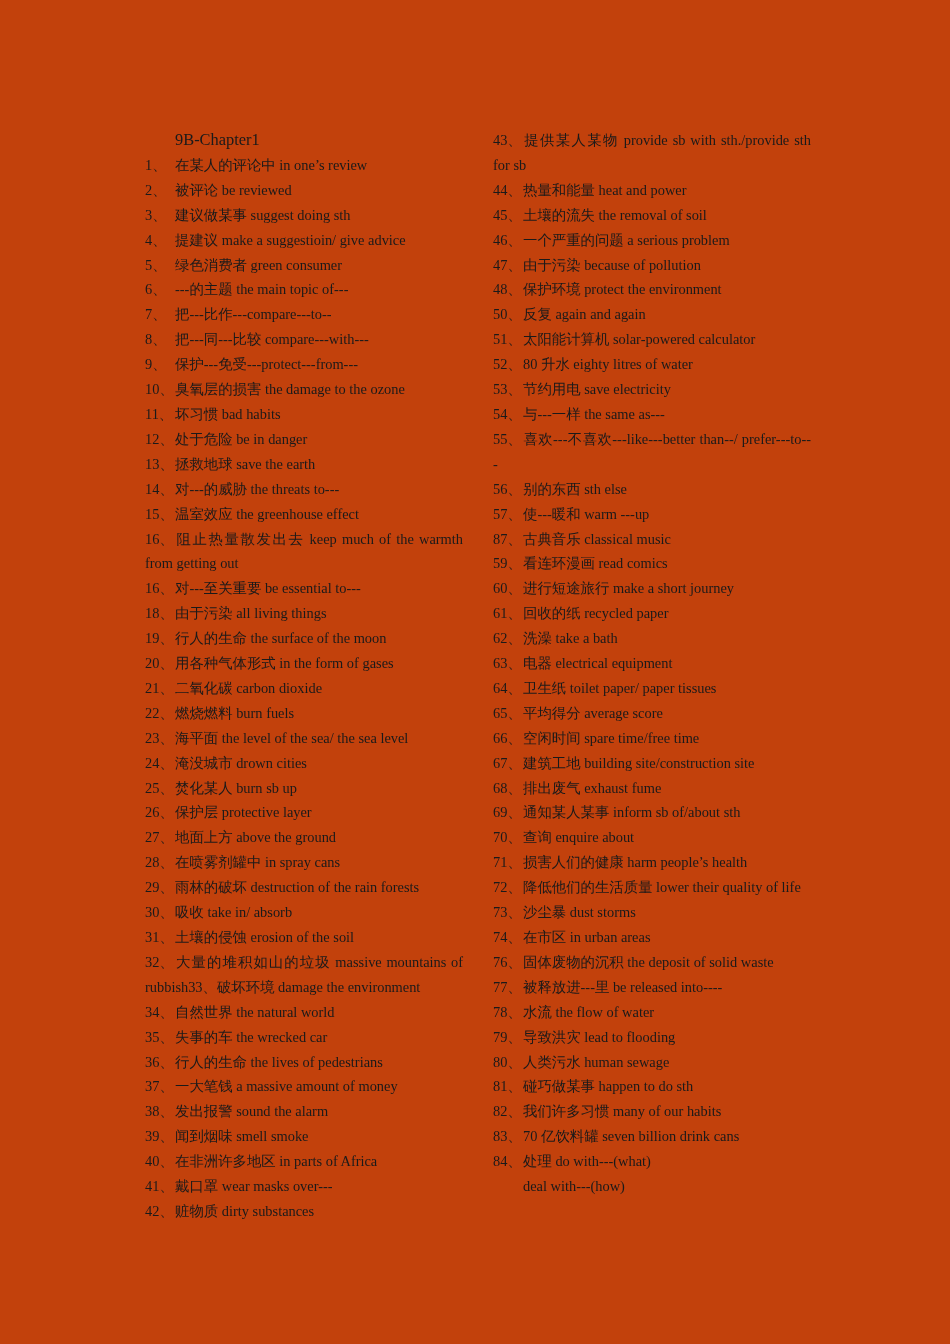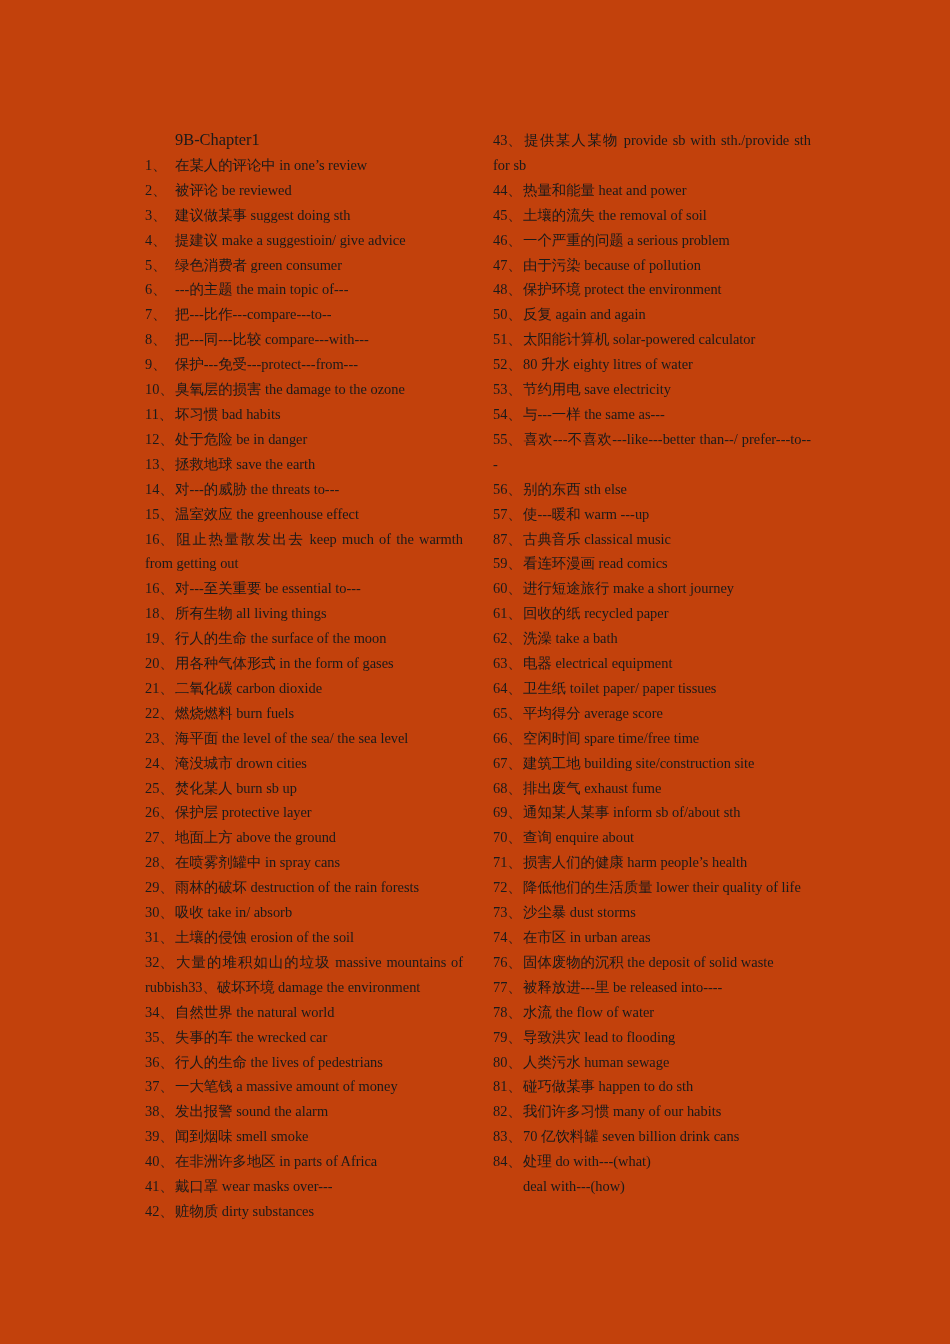--- a/index.html
+++ b/index.html
@@ -61,21 +61,21 @@
         <div class="item"><span class="num">8、</span><span>把---同---比较 compare---with---</span></div>
         <div class="item"><span class="num">9、</span><span>保护---免受---protect---from---</span></div>
         <div class="item"><span class="num">10、</span><span>臭氧层的损害 the damage to the ozone</span></div>
         <div class="item"><span class="num">11、</span><span>坏习惯 bad habits</span></div>
         <div class="item"><span class="num">12、</span><span>处于危险 be in danger</span></div>
         <div class="item"><span class="num">13、</span><span>拯救地球 save the earth</span></div>
         <div class="item"><span class="num">14、</span><span>对---的威胁 the threats to---</span></div>
         <div class="item"><span class="num">15、</span><span>温室效应 the greenhouse effect</span></div>
         <div class="item"><span class="num">16、</span><span>阻止热量散发出去 keep much of the warmth from getting out</span></div>
         <div class="item"><span class="num">16、</span><span>对---至关重要 be essential to---</span></div>
-        <div class="item"><span class="num">18、</span><span>所有生物 all living things</span></div>
+        <div class="item"><span class="num">18、</span><span>由于污染 all living things</span></div>
         <div class="item"><span class="num">19、</span><span>行人的生命 the surface of the moon</span></div>
         <div class="item"><span class="num">20、</span><span>用各种气体形式 in the form of gases</span></div>
         <div class="item"><span class="num">21、</span><span>二氧化碳 carbon dioxide</span></div>
         <div class="item"><span class="num">22、</span><span>燃烧燃料 burn fuels</span></div>
         <div class="item"><span class="num">23、</span><span>海平面 the level of the sea/  the sea level</span></div>
         <div class="item"><span class="num">24、</span><span>淹没城市 drown cities</span></div>
         <div class="item"><span class="num">25、</span><span>焚化某人 burn sb up</span></div>
         <div class="item"><span class="num">26、</span><span>保护层 protective layer</span></div>
         <div class="item"><span class="num">27、</span><span>地面上方 above the ground</span></div>
         <div class="item"><span class="num">28、</span><span>在喷雾剂罐中 in spray cans</span></div>

